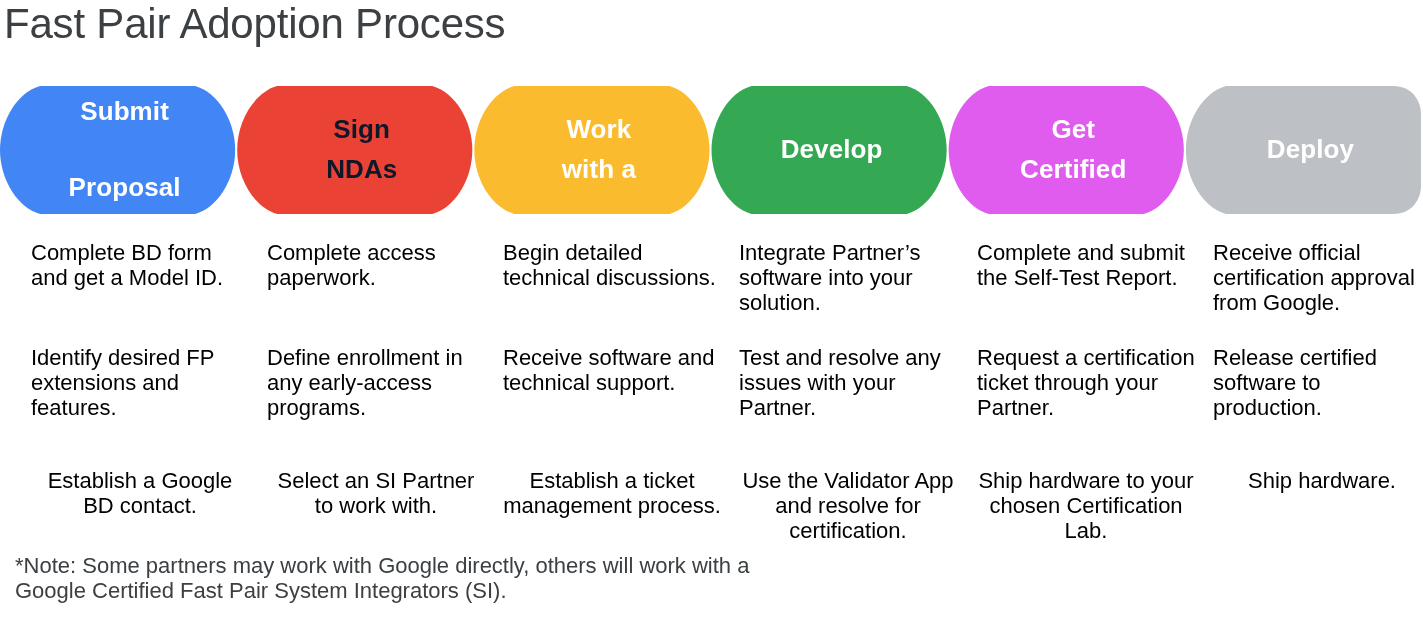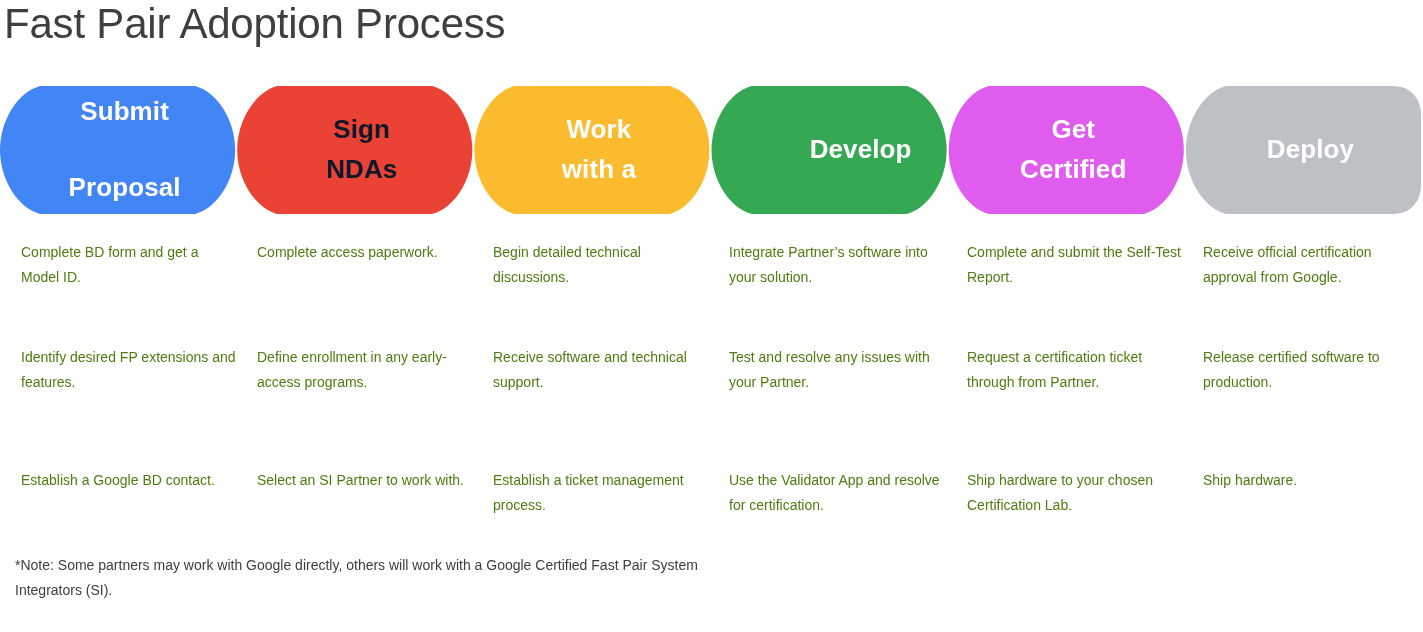--- a/index.html
+++ b/index.html
@@ -76,38 +76,38 @@
     width: 1423px;
     height: 300px;
   }
   .column {
     position: absolute;
     top: 0;
     width: 218px;
   }
   .bullet-block {
     position: absolute;
-    left: 6px;
+    left: 16px;
     width: 218px;
-    font-size: 14px;
+    font-size: 22px;
     line-height: 25px;
-    color: #4d7c0f;
+    color: #000000;
     font-weight: 400;
   }
   .row-0 { top: 0px; }
   .row-1 { top: 105px; }
-  .row-2 { top: 228px; }
+  .row-2 { top: 228px; text-align: center; }
 
   
   #footnote {
     position: absolute;
     left: 15px;
     top: 553px;
     width: 740px;
-    font-size: 14px;
+    font-size: 22px;
     line-height: 25px;
     color: #3c4043;
     font-weight: 400;
   }
 </style>
 </head>
 <body>
 
 <div id="page">
 
@@ -130,21 +130,21 @@
           <span>Proposal</span>
         </div>
         <div class="stage-label" style="left: 265.167px; width: 193.167px; color: #0f172a;">
           <span>Sign</span>
           <span>NDAs</span>
         </div>
         <div class="stage-label" style="left: 502.333px; width: 193.167px; color: rgb(255, 255, 255);">
           <span>Work</span>
           <span>with a</span>
         </div>
-        <div class="stage-label" style="left: 764px; width: 193.167px; color: rgb(255, 255, 255); text-align: right;">
+        <div class="stage-label" style="left: 735px; width: 193.167px; color: rgb(255, 255, 255); text-align: right;">
           <span>Develop</span>
         </div>
         <div class="stage-label" style="left: 976.667px; width: 193.167px; color: rgb(255, 255, 255); text-align: center;">
           <span>Get</span>
           <span>Certified</span>
         </div>
         <div class="stage-label" style="left: 1213.83px; width: 193.167px; color: rgb(255, 255, 255); text-align: right;">
           <span>Deploy</span>
         </div>
       </div>
@@ -166,21 +166,21 @@
         <div class="bullet-block row-1">Receive software and technical support.</div>
         <div class="bullet-block row-2">Establish a ticket management process.</div>
       </div>
       <div class="column" style="left: 723px;">
         <div class="bullet-block row-0">Integrate Partner’s software into your solution.</div>
         <div class="bullet-block row-1">Test and resolve any issues with your Partner.</div>
         <div class="bullet-block row-2">Use the Validator App and resolve for certification.</div>
       </div>
       <div class="column" style="left: 961px;">
         <div class="bullet-block row-0">Complete and submit the Self-Test Report.</div>
-        <div class="bullet-block row-1">Request a certification ticket through from Partner.</div>
+        <div class="bullet-block row-1">Request a certification ticket through your Partner.</div>
         <div class="bullet-block row-2">Ship hardware to your chosen Certification Lab.</div>
       </div>
       <div class="column" style="left: 1197px;">
         <div class="bullet-block row-0">Receive official certification approval from Google.</div>
         <div class="bullet-block row-1">Release certified software to production.</div>
         <div class="bullet-block row-2">Ship hardware.</div>
       </div>
     </div>
 
   <div id="footnote">*Note: Some partners may work with Google directly, others will work with a Google Certified Fast Pair System Integrators (SI).</div>

